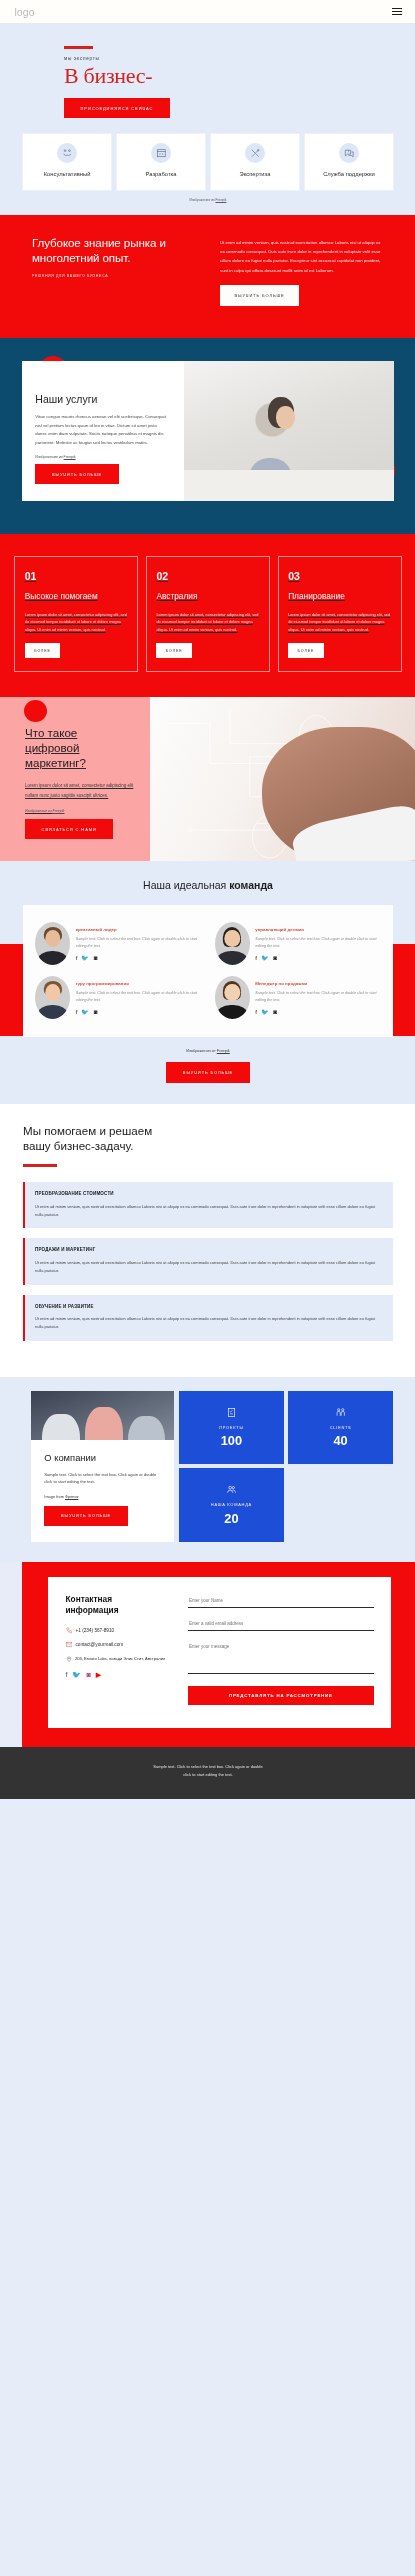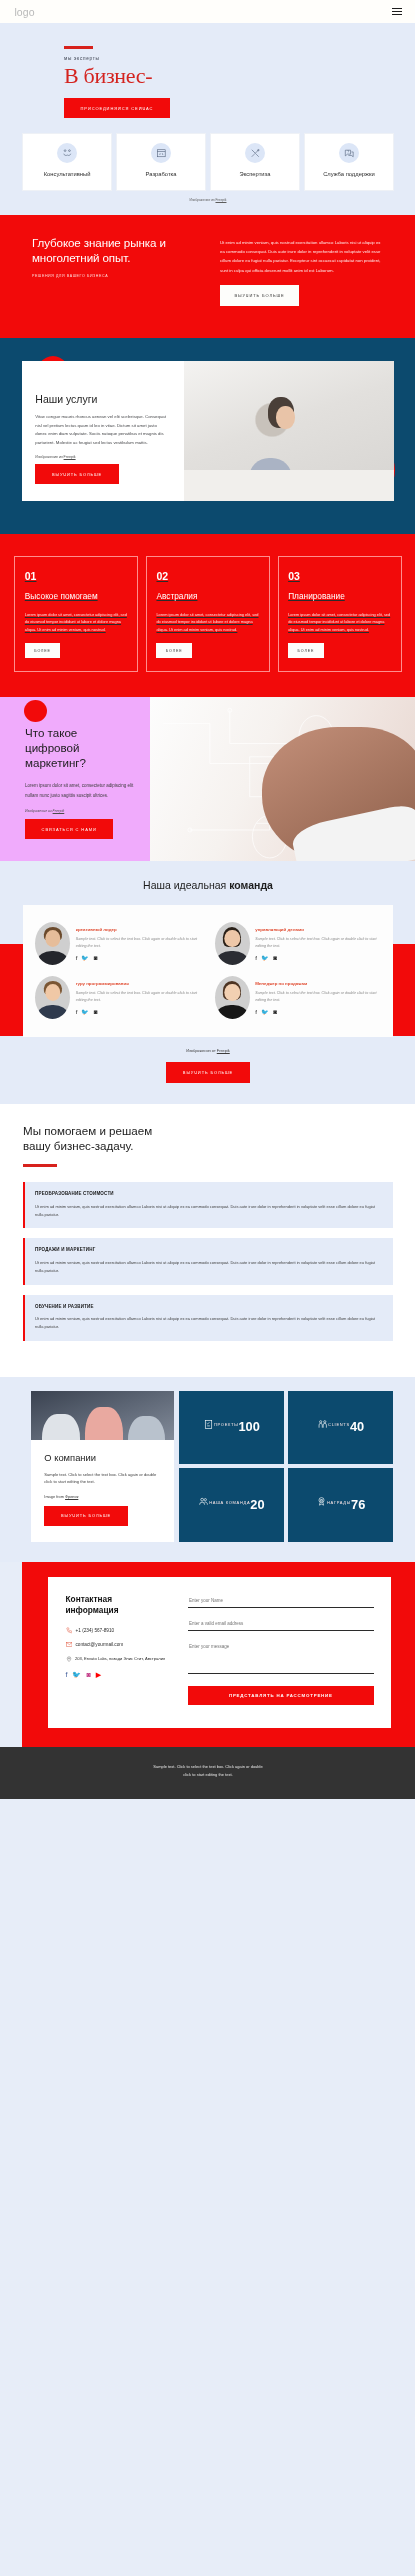--- a/index.html
+++ b/index.html
@@ -112,21 +112,21 @@
 
   
   .band-nums { background:#f20a0a; padding:22px 14.4px 25.5px 14.4px; display:flex; gap:7.8px; }
   .num-card { flex:1; border:0.6px solid #ff8d8d; padding:13.3px 9.4px 12.2px 9.4px;text-decoration:underline; }
   .num-card .n { color:#fff; font-size:10.5px; font-weight:700; margin-bottom:9px; }
   .num-card h3 { color:#fff; font-size:8.3px; font-weight:400; line-height:1.25; margin-bottom:9px; }
   .num-card p { color:#ffe2e2; font-size:3.9px; line-height:1.95; margin-bottom:10px; }
   .num-card .btn-white { padding:5.5px 9.4px; font-size:3.6px; }
 
   
-  .band-dm { background:#f0abfc; display:flex; position:relative; min-height:139px; }
+  .band-dm { background:#fca5a5; display:flex; position:relative; min-height:139px;text-decoration:underline; }
   .dm-left { width:150px; padding:28px 14.4px 22px 25px; position:relative; z-index:2; }
   .dm-blob { position:absolute; left:24.4px; top:3.3px; width:23px; height:22px;
     border-radius:50%; background:#f20a0a; }
   .dm-left h2 { font-size:11.6px; font-weight:400; line-height:1.3; color:#1d1d1d; margin-bottom:10.5px; }
   .dm-left p { font-size:4.5px; line-height:2.3; color:#3d3d3d; }
   .dm-left .credit2 { font-size:3.5px; color:#4d4d4d; font-style:italic; margin:7.2px 0 6.1px 0; }
   .dm-right {
     flex:1; position:relative; overflow:hidden;
     background:linear-gradient(115deg,#fdfdfd 0%,#f6f2ef 40%,#efe3de 70%,#e6d5ce 100%);
   }
@@ -184,21 +184,21 @@
     position:absolute; bottom:0; border-radius:40% 40% 0 0; }
   .about-photo .w1 { left:8%; width:26%; height:72%; background:#dfe3e8; }
   .about-photo .w2 { left:38%; width:26%; height:80%; background:#e9a9a0; }
   .about-photo .w3 { left:68%; width:26%; height:70%; background:#b9c2cd; }
   .about-card { background:#fff; padding:12.2px 13.3px 15.5px 13.3px; margin-top:-33px;
     position:relative; z-index:2; }
   .about-card h2 { font-size:9.4px; font-weight:400; color:#1c1c1c; margin-bottom:7.8px; }
   .about-card p { font-size:4.1px; line-height:1.85; color:#3d3d3d; }
   .about-card .credit2 { font-size:3.9px; color:#3d3d3d; margin:7.8px 0 6.7px 0; }
   .stats { flex:1; display:grid; grid-template-columns:1fr 1fr; gap:4.4px; margin-left:5px; }
-  .stat { background:#0c4a6e; color:#fff; display:flex; flex-direction:row;
+  .stat { background:#1d4ed8; color:#fff; display:flex; flex-direction:column;
     align-items:center; justify-content:center; padding:9px 3.3px; min-height:54px; }
   .stat .s-ico { margin-bottom:5px; }
   .stat .s-label { font-size:4px; letter-spacing:0.7px; text-align:center; line-height:1.55;
     color:#ffeaea; margin-bottom:4.4px; }
   .stat .s-val { font-size:12.8px; font-weight:700; line-height:1; }
 
   
   .contact { background:#f20a0a; padding:15.5px 0 19px 0;margin-left:22px; }
   .contact-card { background:#fff; margin:0 25.5px; padding:16.6px 16.6px 23px 18px; display:flex; gap:13.3px; }
   .c-left { width:109px; }
@@ -525,31 +525,20 @@
             <svg width="11" height="11" viewBox="0 0 24 24" fill="none" stroke="#fff" stroke-width="1.4">
               <circle cx="9" cy="8" r="3"></circle>
                 <circle cx="16" cy="8" r="2.4"></circle>
               <path d="M3.5 19a5.5 5.5 0 0 1 11 0"></path>
                 <path d="M14 13.5a5 5 0 0 1 6.5 5.5"></path>
             </svg>
           </div>
           <div class="s-label">НАША КОМАНДА</div>
           <div class="s-val">20</div>
         </div>
-        <div class="stat">
-          <div class="s-ico">
-            <svg width="11" height="11" viewBox="0 0 24 24" fill="none" stroke="#fff" stroke-width="1.4">
-              <circle cx="12" cy="9" r="5.5"></circle>
-                <path d="M12 6.6l.9 1.9 2 .3-1.5 1.4.4 2-1.8-1-1.8 1 .4-2L9 8.8l2-.3z"></path>
-              <path d="M9 14l-1.5 6 4.5-2.3 4.5 2.3L15 14"></path>
-            </svg>
-          </div>
-          <div class="s-label">НАГРАДЫ</div>
-          <div class="s-val">76</div>
-        </div>
       </div>
     </div>
   </div>
 
   <div class="contact">
     <div class="contact-card">
       <div class="c-left">
         <h2>
           <div>Контактная</div>
           <div>информация</div>

